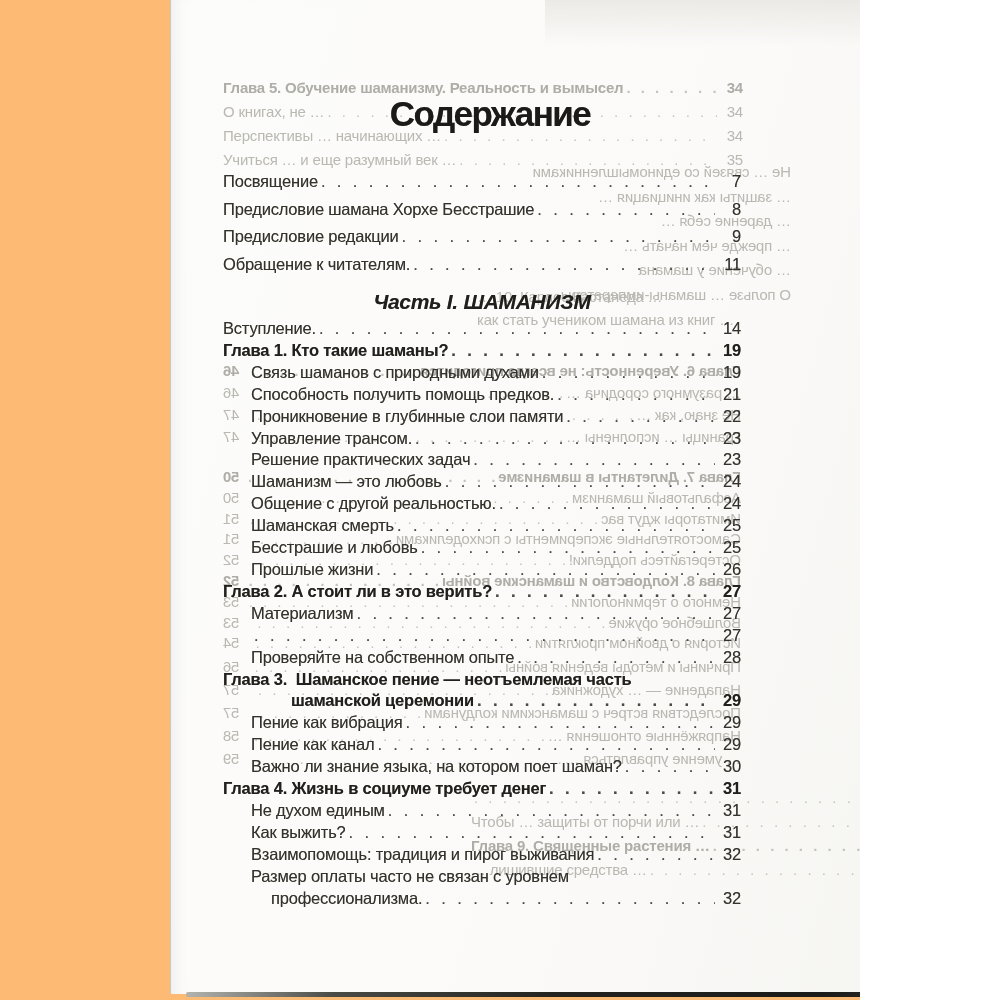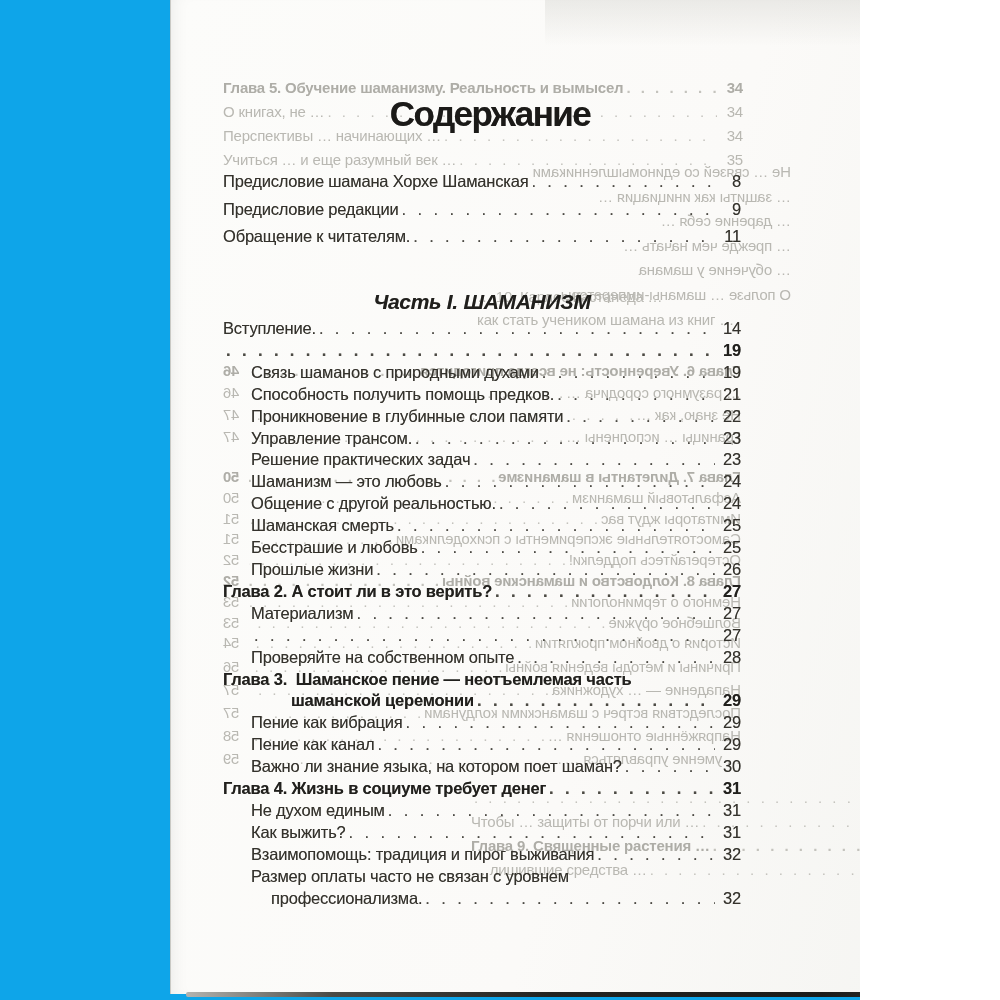--- a/index.html
+++ b/index.html
@@ -1,17 +1,17 @@
 <!DOCTYPE html>
 <html><head>
 <meta charset="utf-8">
 <style>
   html,body{margin:0;padding:0;background:#fff;}
   .photo{
-    position:relative;width:860px;height:1000px;background:#0ea5e9;overflow:hidden;
+    position:relative;width:860px;height:1000px;background:#fdba74;overflow:hidden;
     font-family:"Liberation Sans",sans-serif;
   }
   
   .page{
     position:absolute;left:170px;top:0;width:830px;height:994px;
     background:linear-gradient(105deg,#fcfcfa 0%,#fbfaf8 55%,#f5f5f2 92%,#ecece8 100%);
     border-left:1px solid #c9c9c4;
     box-shadow:inset 14px 0 20px -16px rgba(0,0,0,.10);
   }
   .corner-shade{
@@ -239,21 +239,28 @@
           <span class="dots"></span>
           <span class="pg">66</span>
         </div>
       </div>
 
     <div class="content">
       <h1 class="title">Содержание</h1>
       <div class="front" id="front">
           <div class="entry ">
             <div class="row">
-              <span class="t">Предисловие шамана Хорхе Шаманская</span>
+              <span class="t">Посвящение</span>
+              <span class="dots"></span>
+              <span class="pg">7</span>
+            </div>
+          </div>
+          <div class="entry ">
+            <div class="row">
+              <span class="t">Предисловие шамана Хорхе Бесстрашие</span>
               <span class="dots"></span>
               <span class="pg">8</span>
             </div>
           </div>
           <div class="entry ">
             <div class="row">
               <span class="t">Предисловие редакции</span>
               <span class="dots"></span>
               <span class="pg">9</span>
             </div>
@@ -270,20 +277,21 @@
       <div class="main" id="main">
           <div class="entry plain">
             <div class="row">
               <span class="t">Вступление.</span>
               <span class="dots"></span>
               <span class="pg">14</span>
             </div>
           </div>
           <div class="entry chapter">
             <div class="row">
+              <span class="t">Глава 1. Кто такие шаманы?</span>
               <span class="dots"></span>
               <span class="pg">19</span>
             </div>
           </div>
           <div class="entry sub">
             <div class="row">
               <span class="t">Связь шаманов с природными духами</span>
               <span class="dots"></span>
               <span class="pg">19</span>
             </div>

